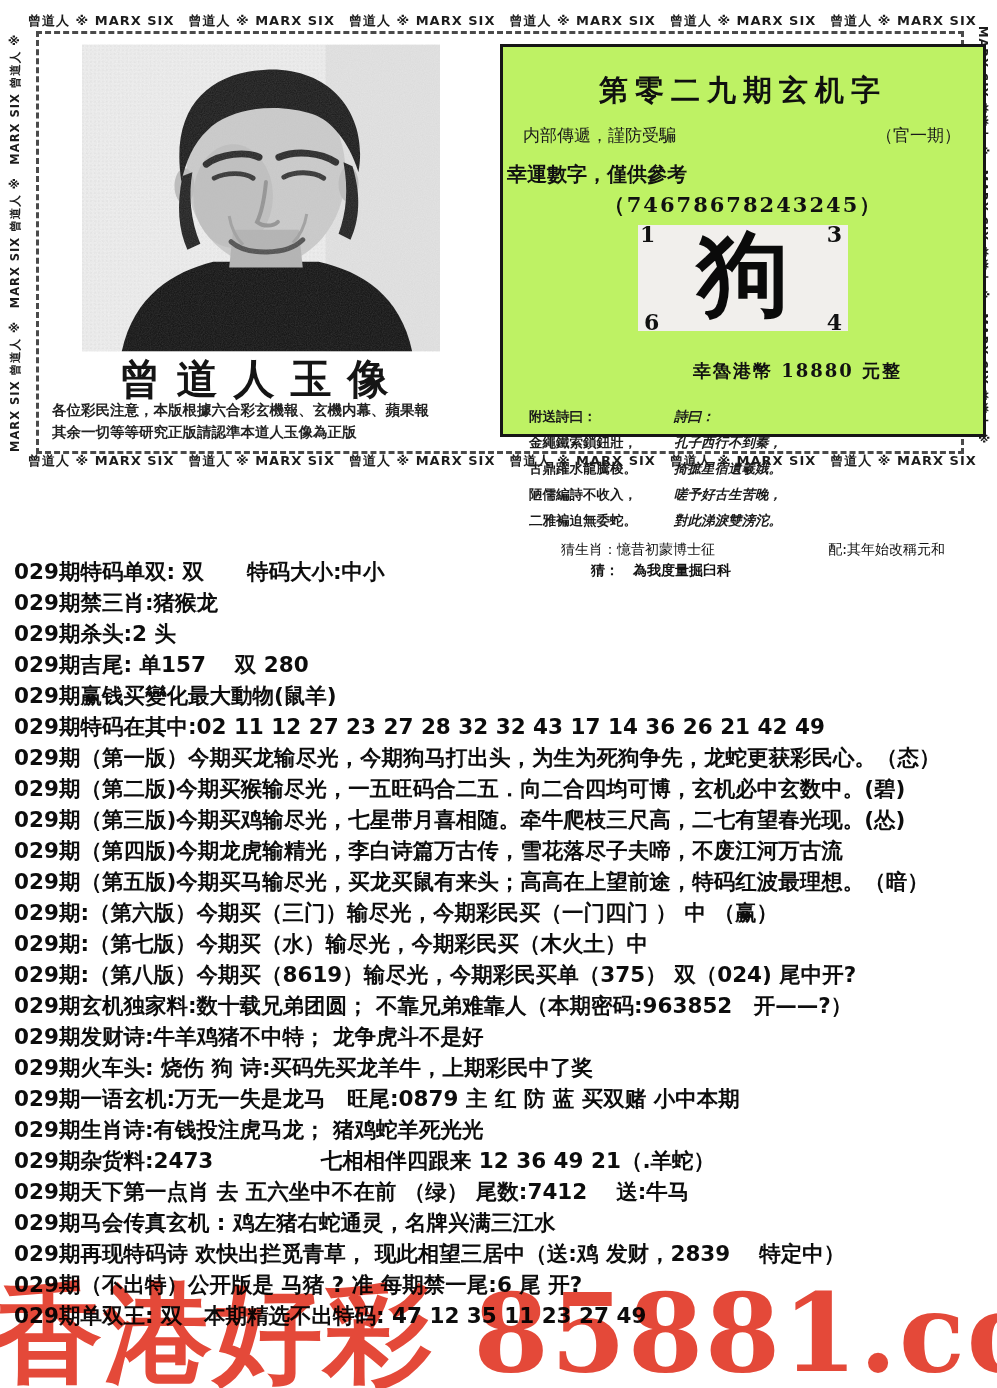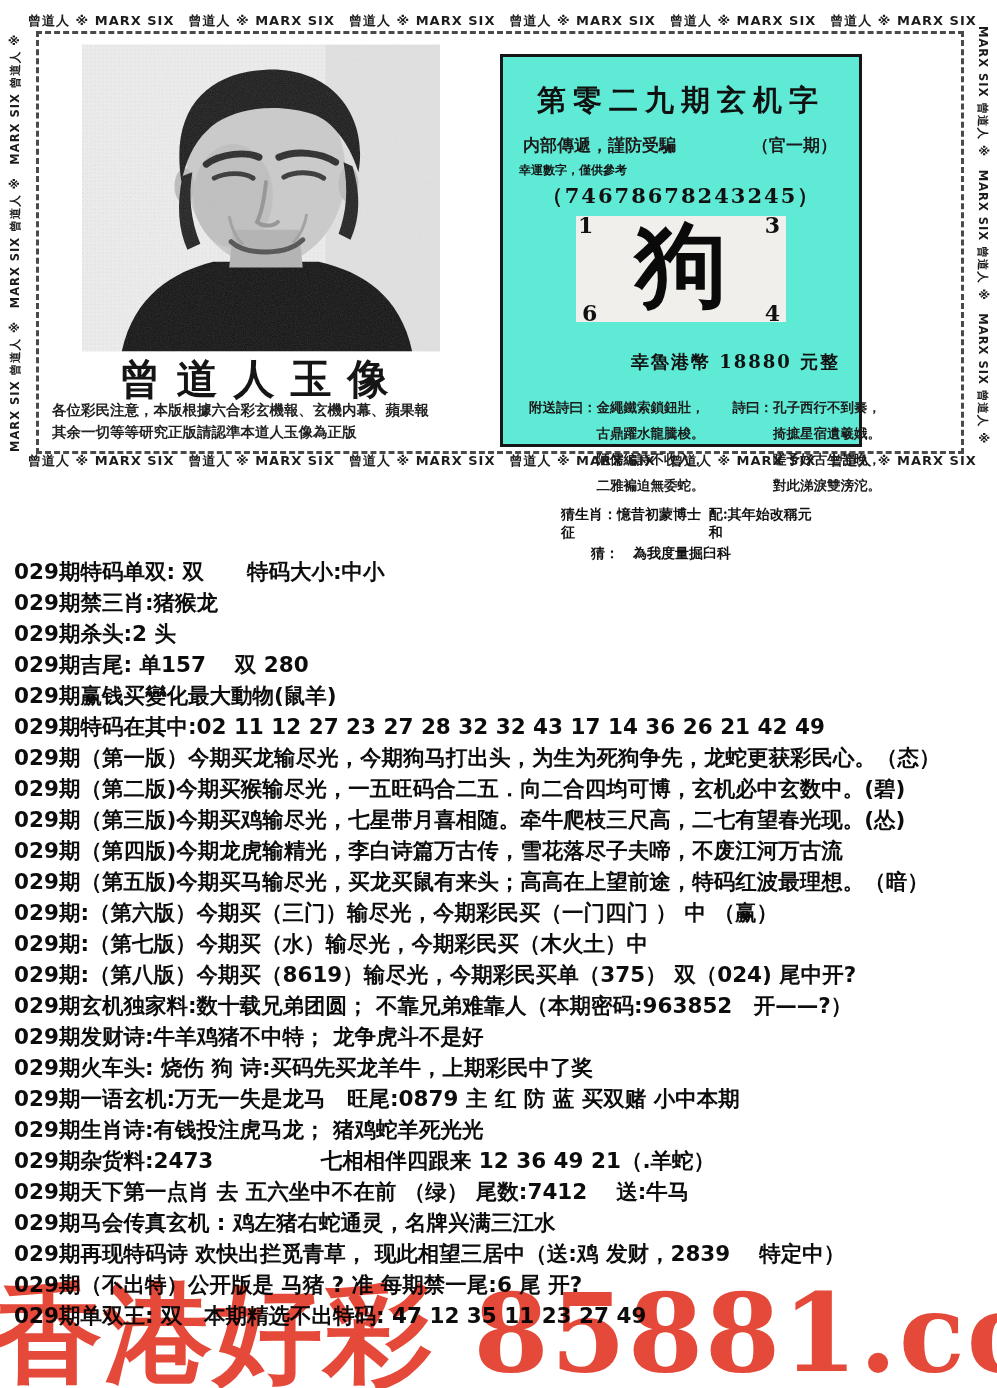--- a/index.html
+++ b/index.html
@@ -17,42 +17,42 @@
   .frame{position:absolute;left:36px;top:31px;width:922px;height:417px;border:3px dashed #4a4a4a;}
   
   .photo{position:absolute;left:82px;top:44px;width:358px;height:308px;filter:grayscale(1) contrast(1.04);}
   .caption{position:absolute;left:62px;top:352px;width:400px;text-align:center;
     font-family:"DejaVu Serif",serif;font-size:41px;font-weight:bold;letter-spacing:16px;color:#151515;}
   .note{position:absolute;left:52px;width:450px;font-size:14.5px;font-weight:600;color:#232323;
     font-family:"DejaVu Serif",serif;white-space:nowrap;}
   .note1{top:401px;}
   .note2{top:423px;}
   
-  .panel{position:absolute;left:500px;top:54px;width:362px;height:393px;border:3px solid #161616;background:#5eead4;box-sizing:border-box;}
+  .panel{position:absolute;left:500px;top:44px;width:486px;height:393px;border:3px solid #161616;background:#bef264;box-sizing:border-box;}
   .panel-title{margin-top:24px;text-align:center;font-family:"DejaVu Serif",serif;
     font-size:29px;font-weight:bold;letter-spacing:7px;color:#101010;}
   .panel-sub{display:flex;justify-content:space-between;padding:0 22px 0 20px;margin-top:13px;
-    font-family:"DejaVu Serif",serif;font-size:17px;font-weight:bold;color:#1a1a1a;}
-  .panel-line2{padding-left:16px;margin-top:5px;font-family:"DejaVu Serif",serif;font-size:12px;font-weight:bold;}
+    font-family:"DejaVu Serif",serif;font-size:17px;font-weight:normal;color:#1a1a1a;}
+  .panel-line2{padding-left:4px;margin-top:14px;font-family:"DejaVu Serif",serif;font-size:20px;font-weight:bold;}
   .panel-nums{text-align:center;margin-top:3px;font-family:"DejaVu Serif",serif;font-size:21px;font-weight:bold;letter-spacing:2px;}
   .char-grid{position:relative;width:210px;height:106px;margin:6px auto 0 auto;background:#f1efec;}
   .char-grid .corner{position:absolute;font-family:"DejaVu Serif",serif;font-size:22px;font-weight:bold;}
   .c-tl{left:2px;top:-4px;} .c-tr{right:6px;top:-4px;} .c-bl{left:6px;bottom:-4px;} .c-br{right:6px;bottom:-4px;}
   .big-char{position:absolute;left:50%;top:50%;transform:translate(-50%,-54%);
     font-family:"DejaVu Serif",serif;font-size:92px;font-weight:900;color:#0a0a0a;line-height:1;}
   .price{margin-top:28px;text-align:center;padding-left:109px;
     font-family:"DejaVu Serif",serif;font-size:18px;font-weight:bold;letter-spacing:2px;}
   .poems{display:flex;margin-top:20px;font-family:"DejaVu Serif",serif;font-size:13.5px;font-weight:bold;color:#1b1b1b;}
-  .poem-block{display:flex;}
+  .poem-block{display:flex;flex-direction:column;}
   .poem-left{margin-left:26px;}
-  .poem-right{margin-left:28px;}
+  .poem-right{margin-left:37px;font-style:italic;}
   .poem-label{white-space:nowrap;line-height:26px;}
   .poem-lines div{line-height:26px;white-space:nowrap;}
   .guess-row{display:flex;justify-content:space-between;padding:0 38px 0 58px;margin-top:8px;
-    font-family:"DejaVu Serif",serif;font-size:14px;font-weight:bold;}
+    font-family:"DejaVu Serif",serif;font-size:14px;font-weight:normal;}
   .guess2{margin-left:88px;margin-top:3px;font-family:Liberation Sans, sans-serif;font-size:14px;font-weight:bold;}
   
   .body-lines{position:absolute;left:14px;top:556px;width:980px;}
   .bline{height:31px;line-height:31px;font-size:21.5px;font-weight:bold;color:#0d0d0d;white-space:nowrap;letter-spacing:0;}
   
   .watermark{position:absolute;left:-6px;top:1262px;width:1010px;white-space:nowrap;
     font-family:"DejaVu Serif",serif;font-size:108px;font-weight:bold;letter-spacing:2px;
     color:#e23b2a;mix-blend-mode:multiply;opacity:0.93;transform:scaleY(1.0);}
 </style>
 </head>

